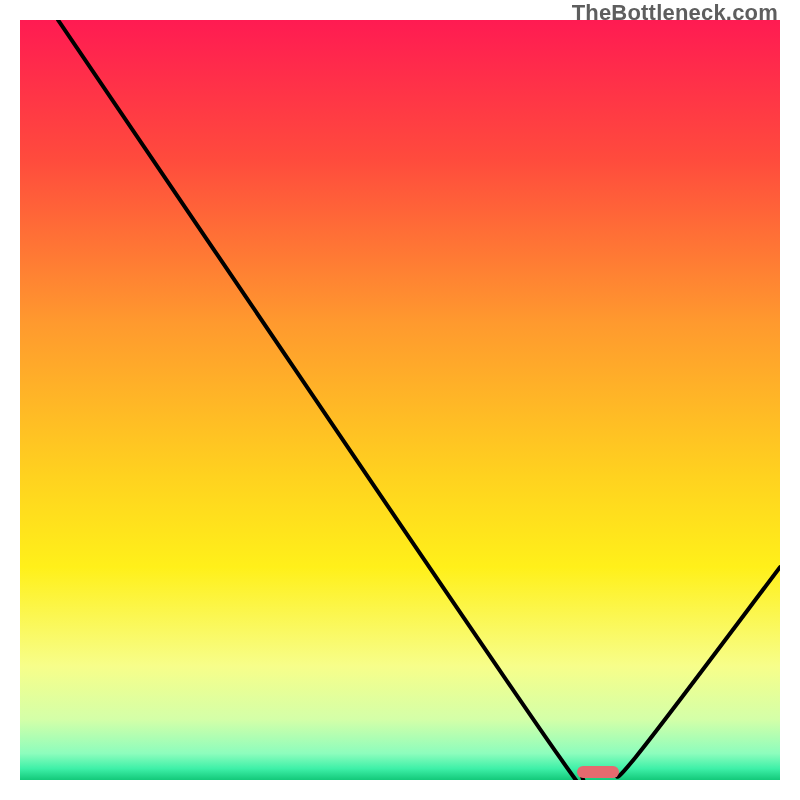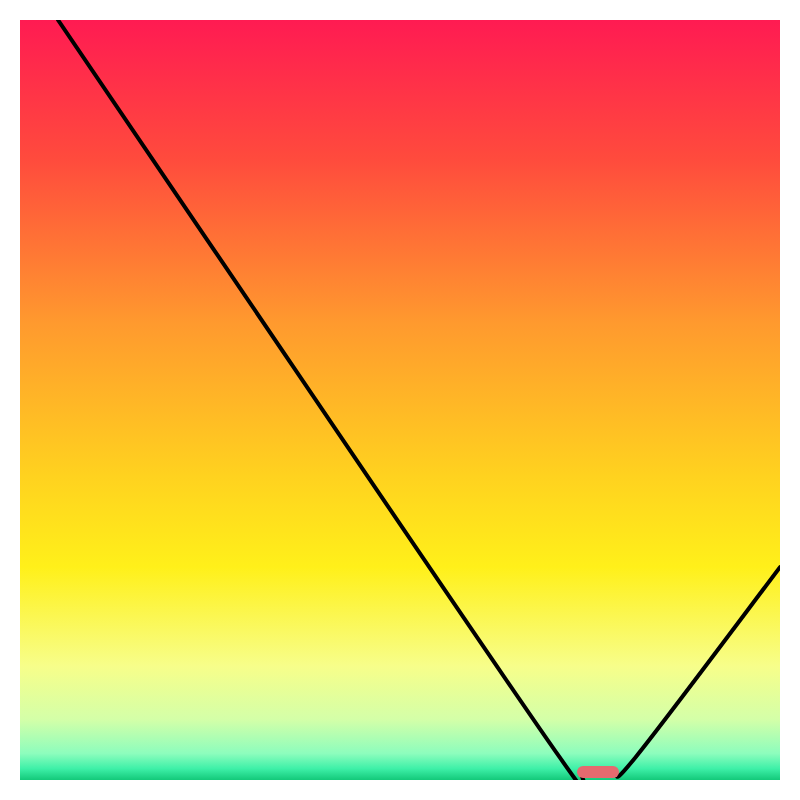--- a/index.html
+++ b/index.html
@@ -81,14 +81,15 @@
     </svg>
 
     <svg class="curve-svg" viewBox="0 0 760 760" preserveAspectRatio="none">
       <path id="curvePath" d="M 38.00 0.00 C 62.07 35.47, 98.80 89.93, 182.40 212.80 C 266.00 335.67, 476.27 647.27, 539.60 737.20 C 602.93 827.13, 553.53 749.87, 562.40 752.40 C 571.27 754.93, 583.93 754.93, 592.80 752.40 C 601.67 749.87, 587.73 771.40, 615.60 737.20 C 643.47 703.00, 735.93 578.87, 760.00 547.20" fill="none" stroke="#000000" stroke-width="4" stroke-linecap="round" stroke-linejoin="round"></path>
     </svg>
 
     <div id="marker" class="marker" style="left: 556.6px; top: 746.4px; background: rgb(228, 106, 111);"></div>
 
   </div>
 
+  <div class="watermark">TheBottleneck.com</div>
 
 </div>
 
 </body></html>

